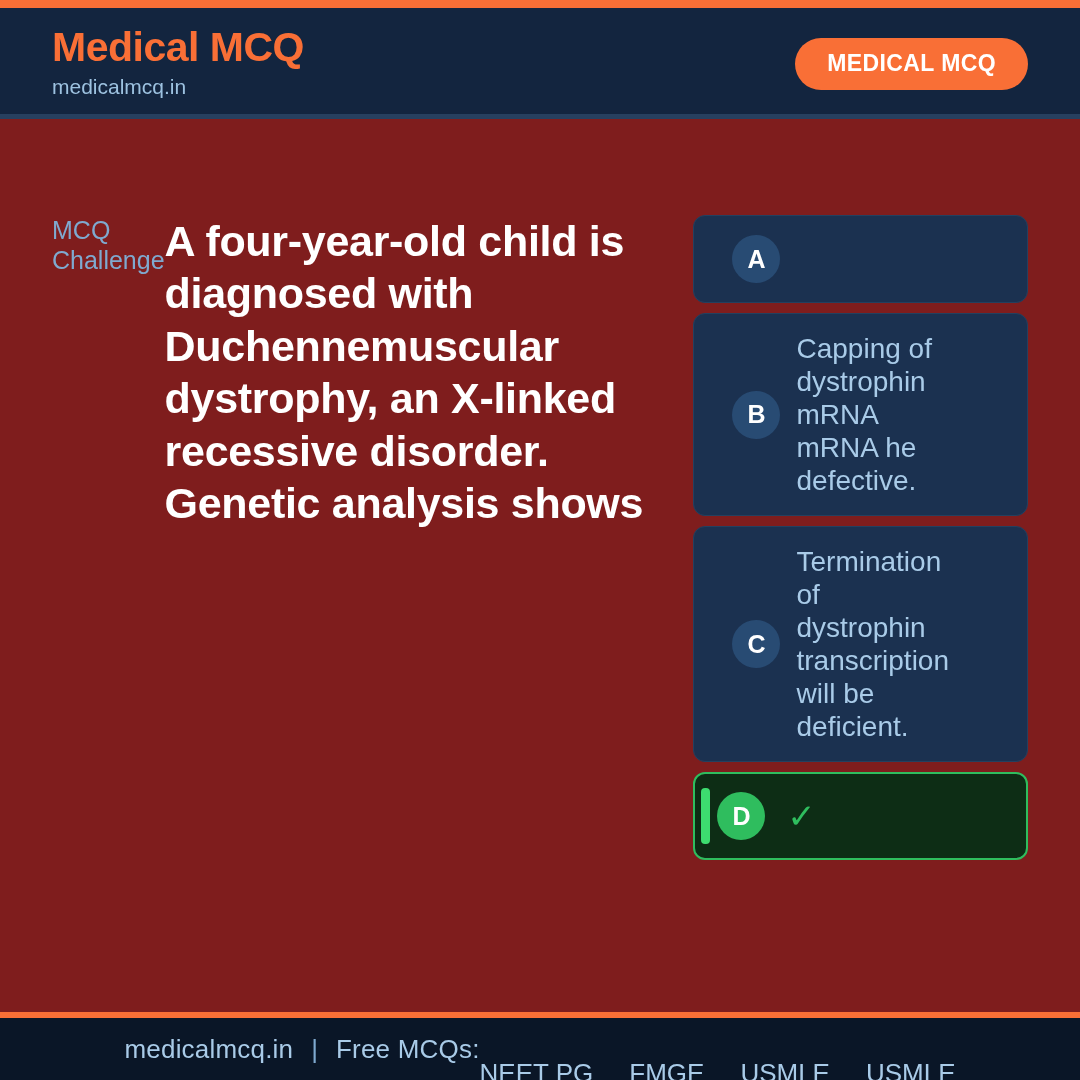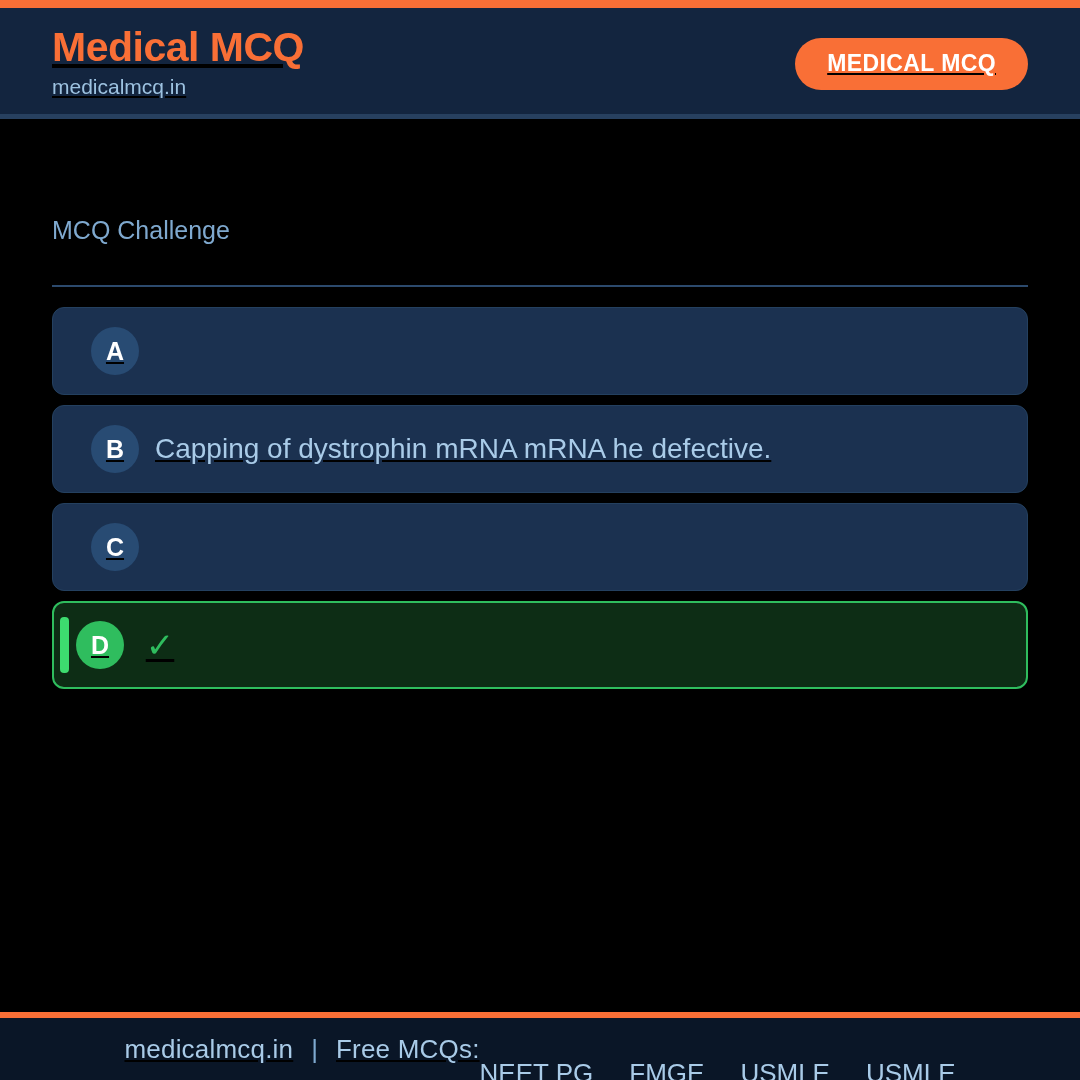--- a/index.html
+++ b/index.html
@@ -15,22 +15,21 @@
     font-family: "Liberation Sans", sans-serif;
     -webkit-font-smoothing: antialiased;
   }
 
   .page {
     position: relative;
     width: 1080px;
     height: 1080px;
     display: flex;
     flex-direction: column;
-    background: #000000;
-    text-decoration: underline;
+    background: #7f1d1d;
   }
 
   
   .top-rule {
     height: 8px;
     width: 100%;
     background: #f96f36;
     flex: 0 0 auto;
   }
 
@@ -74,21 +73,21 @@
     padding: 12px 32px 13px;
     border-radius: 999px;
     white-space: nowrap;
   }
 
   
   .main {
     flex: 1 1 auto;
     padding: 96px 52px 0 52px;
     display: flex;
-    flex-direction: column;
+    flex-direction: row;
     min-height: 0;
   }
 
   .eyebrow {
     font-size: 25px;
     color: #7fa9cf;
     line-height: 1.2;
     margin-bottom: 14px;
   }
 
@@ -227,20 +226,21 @@
       <div class="brand-sub">medicalmcq.in</div>
     </div>
     <div class="header-badge">MEDICAL MCQ</div>
     <div class="header-divider"></div>
   </div>
 
   <div class="main">
 
     <div class="eyebrow">MCQ Challenge</div>
 
+    <div class="question">A four-year-old child is diagnosed with Duchennemuscular dystrophy, an X-linked recessive disorder. Genetic analysis shows</div>
 
     <div class="q-divider"></div>
 
     <div class="options">
 
       <div class="option">
         <span class="accent"></span>
         <span class="badge">A</span>
         <span class="check"></span>
       </div>
@@ -248,20 +248,21 @@
       <div class="option">
         <span class="accent"></span>
         <span class="badge">B</span>
         <span class="otext">Capping of dystrophin mRNA mRNA he defective.</span>
         <span class="check"></span>
       </div>
 
       <div class="option">
         <span class="accent"></span>
         <span class="badge">C</span>
+        <span class="otext">Termination of dystrophin transcription will be deficient.</span>
         <span class="check"></span>
       </div>
 
       <div class="option correct">
         <span class="accent"></span>
         <span class="badge">D</span>
         <span class="check">✓</span>
       </div>
 
     </div>

